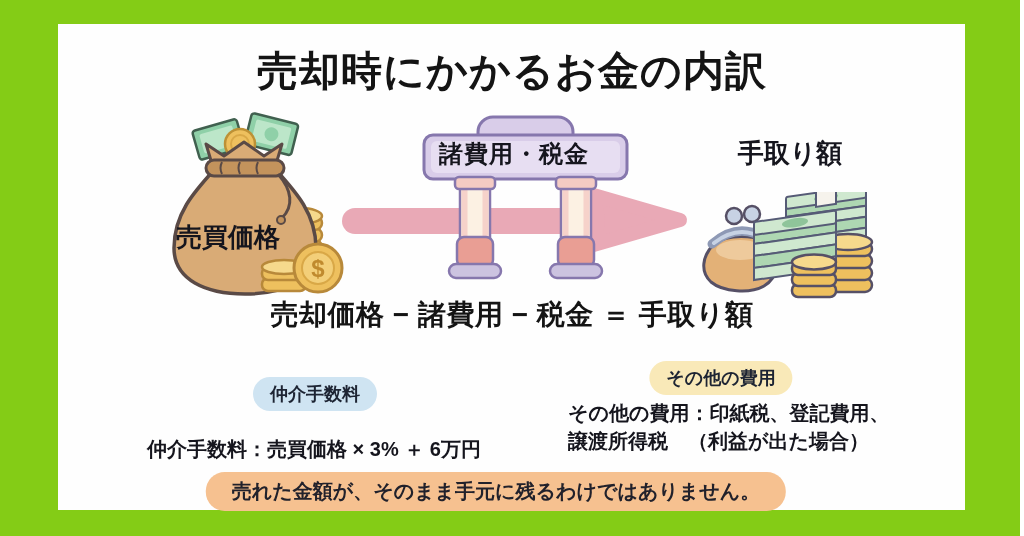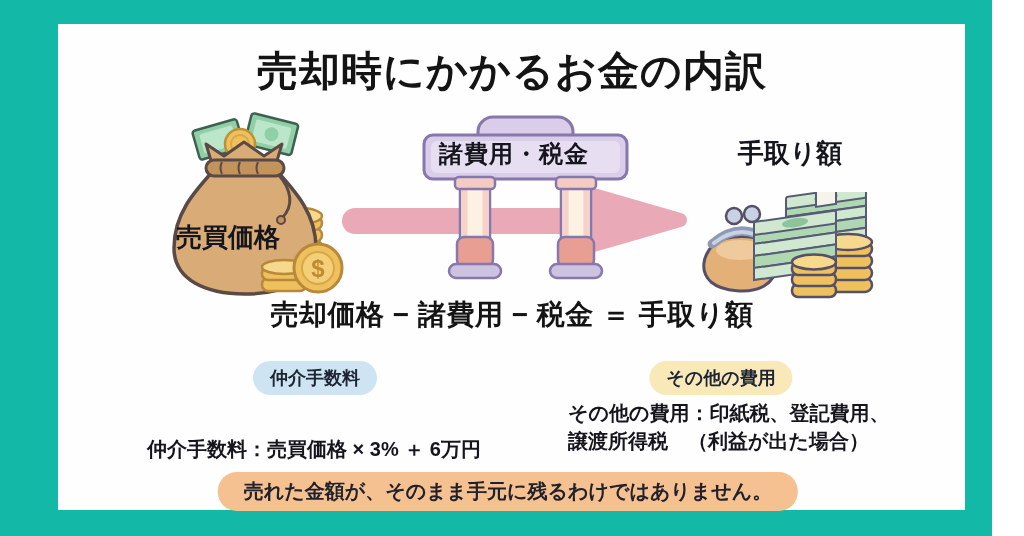--- a/index.html
+++ b/index.html
@@ -1,20 +1,21 @@
 <!DOCTYPE html>
 <html><head>
 <meta charset="utf-8">
 <style>
   html,body{margin:0;padding:0;}
   .stage{
     position:relative;width:992px;height:536px;overflow:hidden;
-    background:#14b8a6;
+    background:#84cc16;
     font-family:"Liberation Sans","DejaVu Sans",sans-serif;
     color:#15151d;
+    padding-left:28px;
   }
   .card{
     position:absolute;left:58px;top:24px;width:907px;height:486px;
     background:#fefefe;
   }
   .page-title{
     position:absolute;left:0;top:44px;width:1024px;text-align:center;
     font-size:41px;font-weight:800;letter-spacing:1px;color:#141414;
   }
   .abs{position:absolute;}
@@ -28,30 +29,30 @@
   .formula{
     position:absolute;left:0;top:296px;width:1024px;text-align:center;
     font-size:28px;font-weight:800;letter-spacing:.5px;color:#141414;
     white-space:nowrap;
   }
   .badge{
     position:absolute;transform:translateX(-50%);top:361px;
     padding:5px 17px;border-radius:17px;
     font-size:18px;font-weight:800;color:#1d2433;white-space:nowrap;z-index:4;
   }
-  .badge-left{left:315px;background:#cfe4f2;}
+  .badge-left{left:315px;background:#cfe4f2;margin-top:16px;}
   .badge-right{left:721px;background:#f9e9b8;}
   .fee-text{
     position:absolute;top:399px;font-size:20px;font-weight:700;
     line-height:28px;color:#15151d;white-space:nowrap;z-index:4;
   }
   .fee-left{left:314px;transform:translateX(-50%);text-align:center;margin-top:36px;}
   .fee-right{left:568px;text-align:left;}
   .footer-pill{
-    position:absolute;left:508px;top:472px;transform:translateX(-50%);
+    position:absolute;left:496px;top:472px;transform:translateX(-50%);
     background:#f6c190;border-radius:19px;padding:6px 26px;
     font-size:20px;font-weight:700;color:#21212b;white-space:nowrap;z-index:4;
   }
   .svg-arrow{left:338px;top:182px;z-index:1;}
   .svg-bag{left:150px;top:110px;z-index:2;}
   .svg-gate{left:418px;top:113px;z-index:2;}
   .svg-cash{left:698px;top:192px;z-index:2;}
 </style>
 </head>
 <body>

